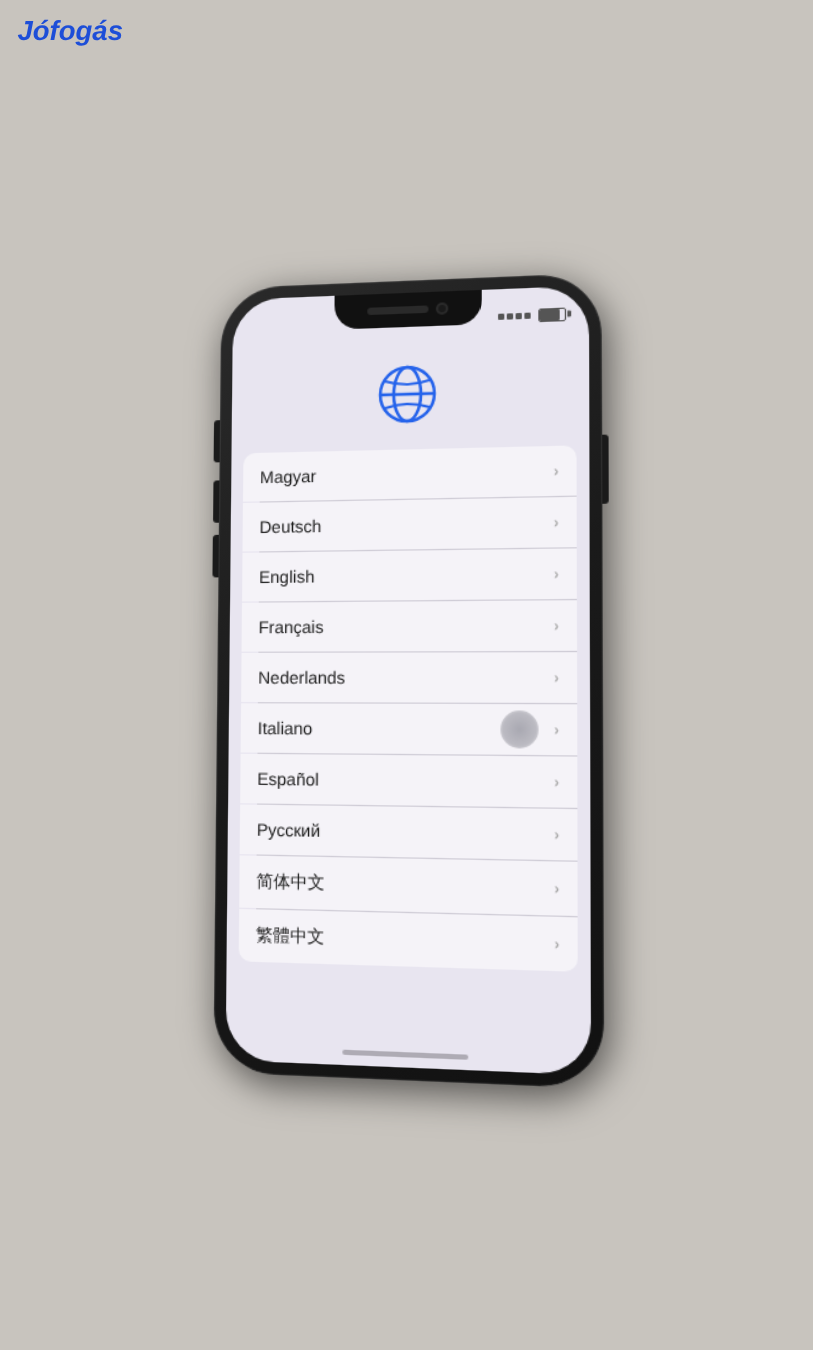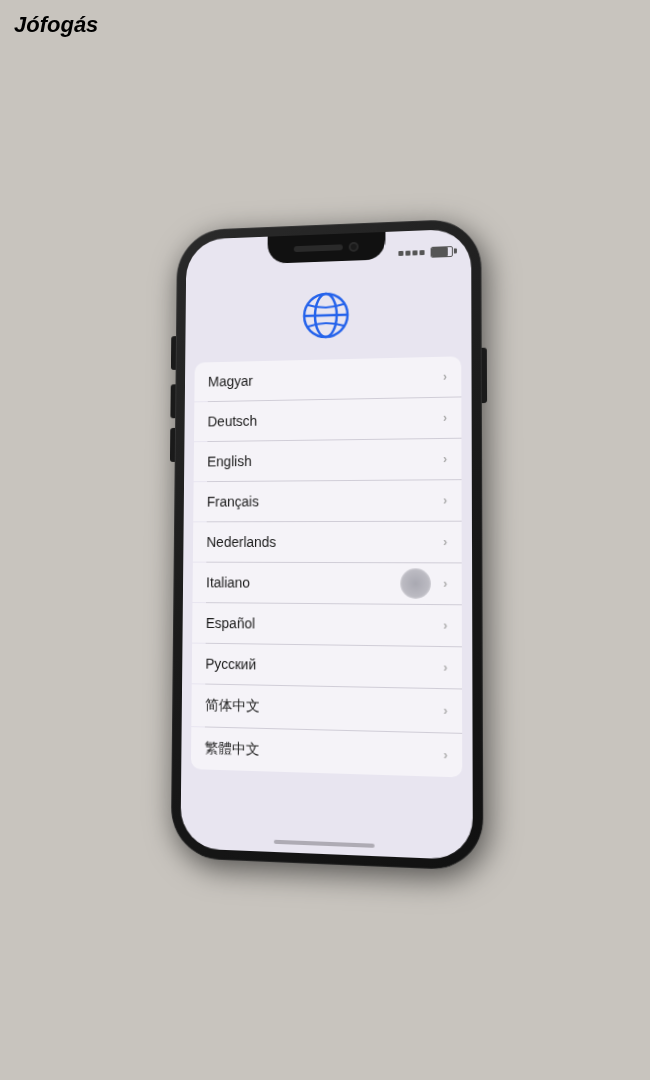--- a/index.html
+++ b/index.html
@@ -21,21 +21,21 @@
       top: 12px;
       left: 14px;
       font-size: 22px;
       font-style: italic;
       font-weight: bold;
       color: #1a6fb5;
       z-index: 10;
     }
 
     .jofogos-logo span {
-      color: #000000;
+      color: #1d4ed8;
     }
 
     
     .phone-outer {
       width: 310px;
       height: 640px;
       background: linear-gradient(145deg, #2a2a2a, #1a1a1a, #111);
       border-radius: 50px;
       position: relative;
       box-shadow:

